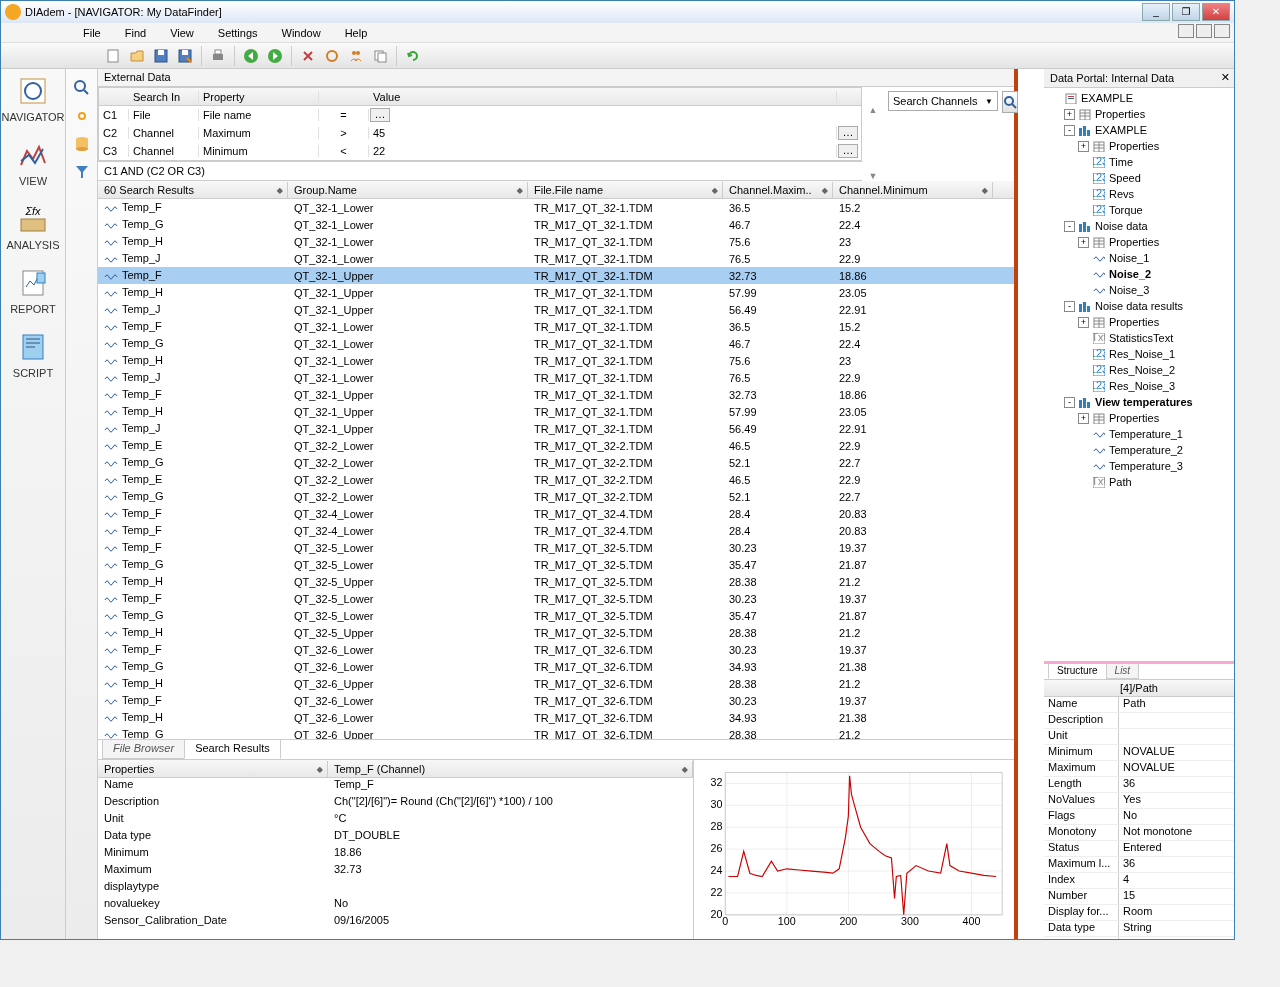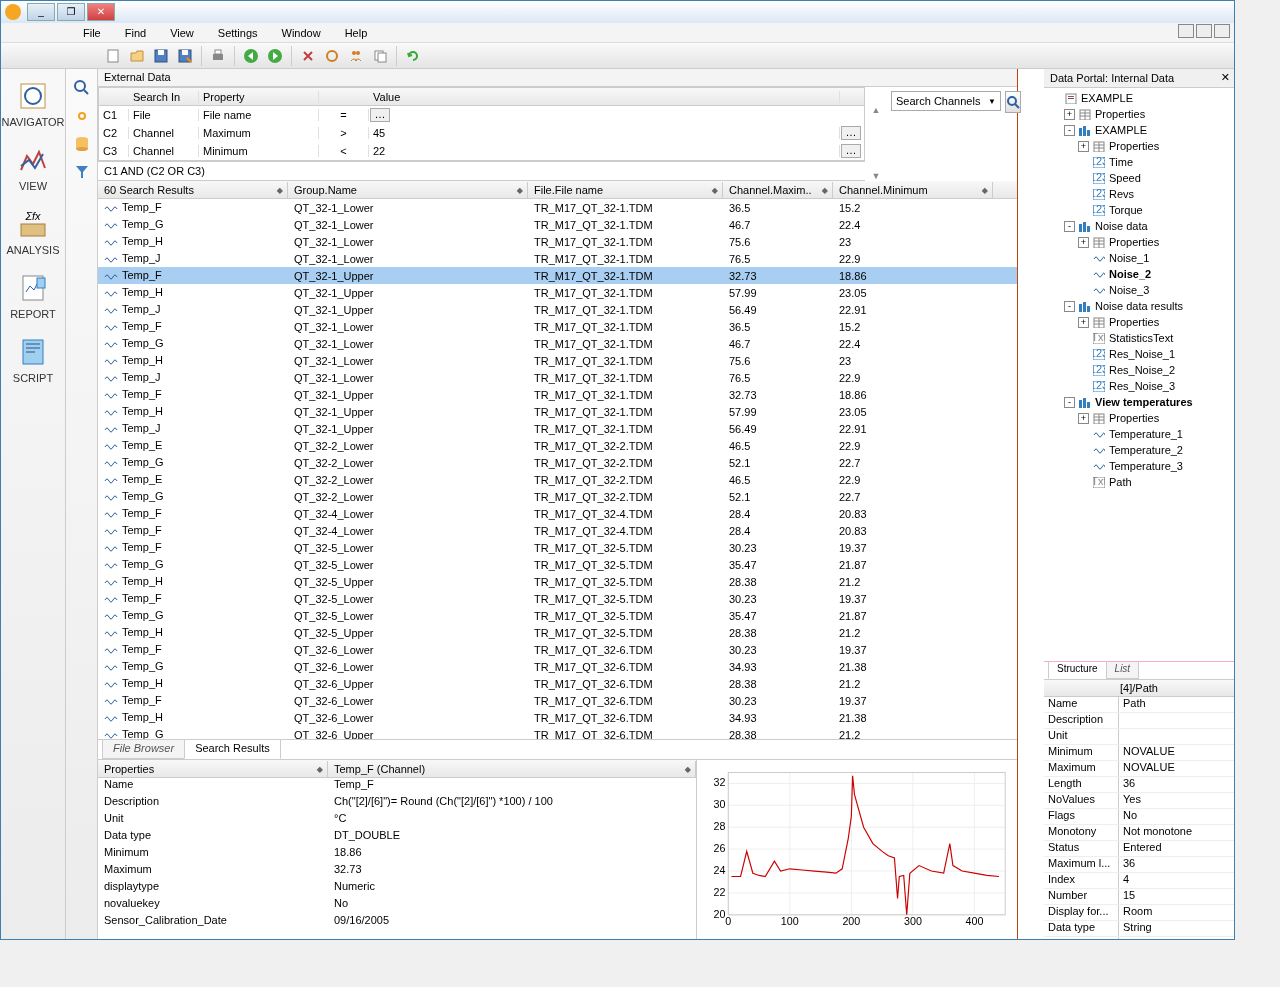--- a/index.html
+++ b/index.html
@@ -17,27 +17,27 @@
 .menubar .menuitem { padding: 2px 12px; cursor: pointer; }
 .doc-controls { position:absolute; right:4px; top:1px; display:flex;}
 .doc-btn { width:16px; height:14px; border:1px solid #888; margin-left:2px; background:#eee; cursor:pointer;}
 
 .toolbar { height: 26px; display: flex; align-items: center; padding-left: 100px; background: linear-gradient(#fafafa,#e4e4e4); border-bottom: 1px solid #ccc; }
 .tool-btn { width: 22px; height: 22px; margin: 0 1px; display: flex; align-items: center; justify-content: center; cursor: pointer; border: 1px solid transparent; }
 .tool-sep { width: 1px; height: 20px; background: #ccc; margin: 0 4px; }
 
 .main-layout { display: flex; height: calc(100% - 68px); }
 .left-rail { width: 65px; background: linear-gradient(#f8f8f8,#ececec); border-right: 1px solid #ccc; padding-top: 0px; }
-.rail-btn { width: 60px; height: 60px; margin: 4px auto; display: flex; flex-direction: column; align-items: center; justify-content: center; cursor: pointer; font-size: 9px; color: #333; }
+.rail-btn { width: 60px; height: 60px; margin: 4px auto; display: flex; flex-direction: column; align-items: center; justify-content: flex-start; cursor: pointer; font-size: 9px; color: #333; }
 .rail-icon { width: 36px; height: 36px; margin-bottom: 2px; display:flex;align-items:center;justify-content:center;}
 
 .tool-col { width: 32px; background: linear-gradient(#fafafa,#ececec); border-right: 1px solid #ccc; padding-top: 4px; }
 .tc-btn { width: 26px; height: 26px; margin: 2px auto; display: flex; align-items: center; justify-content: center; cursor: pointer; }
 
-.center { flex: 1; display: flex; flex-direction: column; border-right: 1px solid #c2410c; }
+.center { flex: 1; display: flex; flex-direction: column; border-right: 4px solid #c2410c; }
 .panel-tab { height: 18px; background: #f4f4f4; padding: 2px 6px; font-size: 11px; border-bottom: 1px solid #ccc; }
 .search-grid { width: 100%; border: 1px solid #ccc; }
 .sg-row { display: flex; height: 18px; align-items: center; }
 .sg-row.hdr { background: linear-gradient(#f8f8f8,#e8e8e8); border-bottom: 1px solid #ccc; }
 .sg-cell { border-right: 1px solid #e0e0e0; padding: 0 4px; overflow: hidden; white-space: nowrap; }
 .sg-c0 { width: 30px; } .sg-c1 { width: 70px; } .sg-c2 { width: 120px; } .sg-c3 { width: 50px; text-align:center;} .sg-c4 { flex: 1; }
 .dots-btn { width: 20px; height: 14px; border: 1px solid #aaa; background: #f0f0f0; text-align: center; line-height: 10px; cursor: pointer; margin-right:2px;}
 .sg-last { width:24px; display:flex; justify-content:center;}
 .search-combo { height: 20px; border: 1px solid #aaa; padding: 0 4px; background: #fff; display: flex; align-items: center; min-width:110px;}
 .glass-btn { width:24px; height:22px; border:1px solid #aaa; background:linear-gradient(#fff,#e0e0e0); margin-left:4px; cursor:pointer; display:flex;align-items:center;justify-content:center;}
@@ -74,36 +74,37 @@
 .portal-title { padding: 3px 6px; background: #f0f0f0; border-bottom: 1px solid #ccc; position:relative;}
 .portal-close { position:absolute; right:4px; top:2px; cursor:pointer;}
 .tree { flex: 1; overflow: auto; padding: 2px; }
 .tree-item { display: flex; align-items: center; height: 16px; cursor:pointer; white-space:nowrap;}
 .exp { width: 11px; height: 11px; border: 1px solid #888; text-align: center; line-height: 8px; font-size: 9px; margin-right: 3px; cursor:pointer; background:#fff;}
 .exp.blank { border:none;}
 .ti-icon { width: 14px; height: 12px; margin-right: 3px; display:flex; align-items:center; justify-content:center;}
 .ti-label {}
 .ti-label.bold { font-weight: bold; }
 
-.right-tabs { height: 18px; display: flex; border-top: 1px solid #f9a8d4; padding-left:4px;}
+.right-tabs { height: 18px; display: flex; border-top: 3px solid #f9a8d4; padding-left:4px;}
 .right-tabs .tab { font-style:italic; color:#555; font-size:10px; padding: 1px 8px;}
 .right-tabs .tab.active { font-style:normal; color:#000;}
 
 .detail-grid { height: 260px; overflow-y: auto; border-top: 1px solid #ccc;}
 .dg-hdr { background: linear-gradient(#f8f8f8,#e8e8e8); text-align:center; padding:2px; border-bottom:1px solid #ccc;}
 .dg-row { display: flex; height: 16px; border-bottom: 1px solid #eee;}
 .dg-k { width: 75px; padding: 0 4px; border-right: 1px solid #ccc; overflow:hidden;white-space:nowrap;}
 .dg-v { flex: 1; padding: 0 4px; overflow:hidden;white-space:nowrap;}
 </style>
 </head>
 <body>
 
 <div class="window">
   <div class="titlebar">
     <div class="titlebar-icon"></div>
+    <div class="titlebar-text">DIAdem - [NAVIGATOR:  My DataFinder]</div>
     <div class="win-controls">
       <div class="win-btn">_</div>
       <div class="win-btn">❐</div>
       <div class="win-btn close">✕</div>
     </div>
   </div>
 
   <div class="menubar">
     <span id="menu-host"><span class="menuitem">File</span><span class="menuitem">Find</span><span class="menuitem">View</span><span class="menuitem">Settings</span><span class="menuitem">Window</span><span class="menuitem">Help</span></span>
     <div class="doc-controls">
@@ -670,21 +671,20 @@
               <div class="pr-row">
                 <div class="pr-k">Minimum</div>
                 <div class="pr-v">18.86</div>
               </div>
               <div class="pr-row">
                 <div class="pr-k">Maximum</div>
                 <div class="pr-v">32.73</div>
               </div>
               <div class="pr-row">
                 <div class="pr-k">displaytype</div>
-                <div class="pr-v">Numeric</div>
               </div>
               <div class="pr-row">
                 <div class="pr-k">novaluekey</div>
                 <div class="pr-v">No</div>
               </div>
               <div class="pr-row">
                 <div class="pr-k">Sensor_Calibration_Date</div>
                 <div class="pr-v">09/16/2005</div>
               </div>
             </div>

